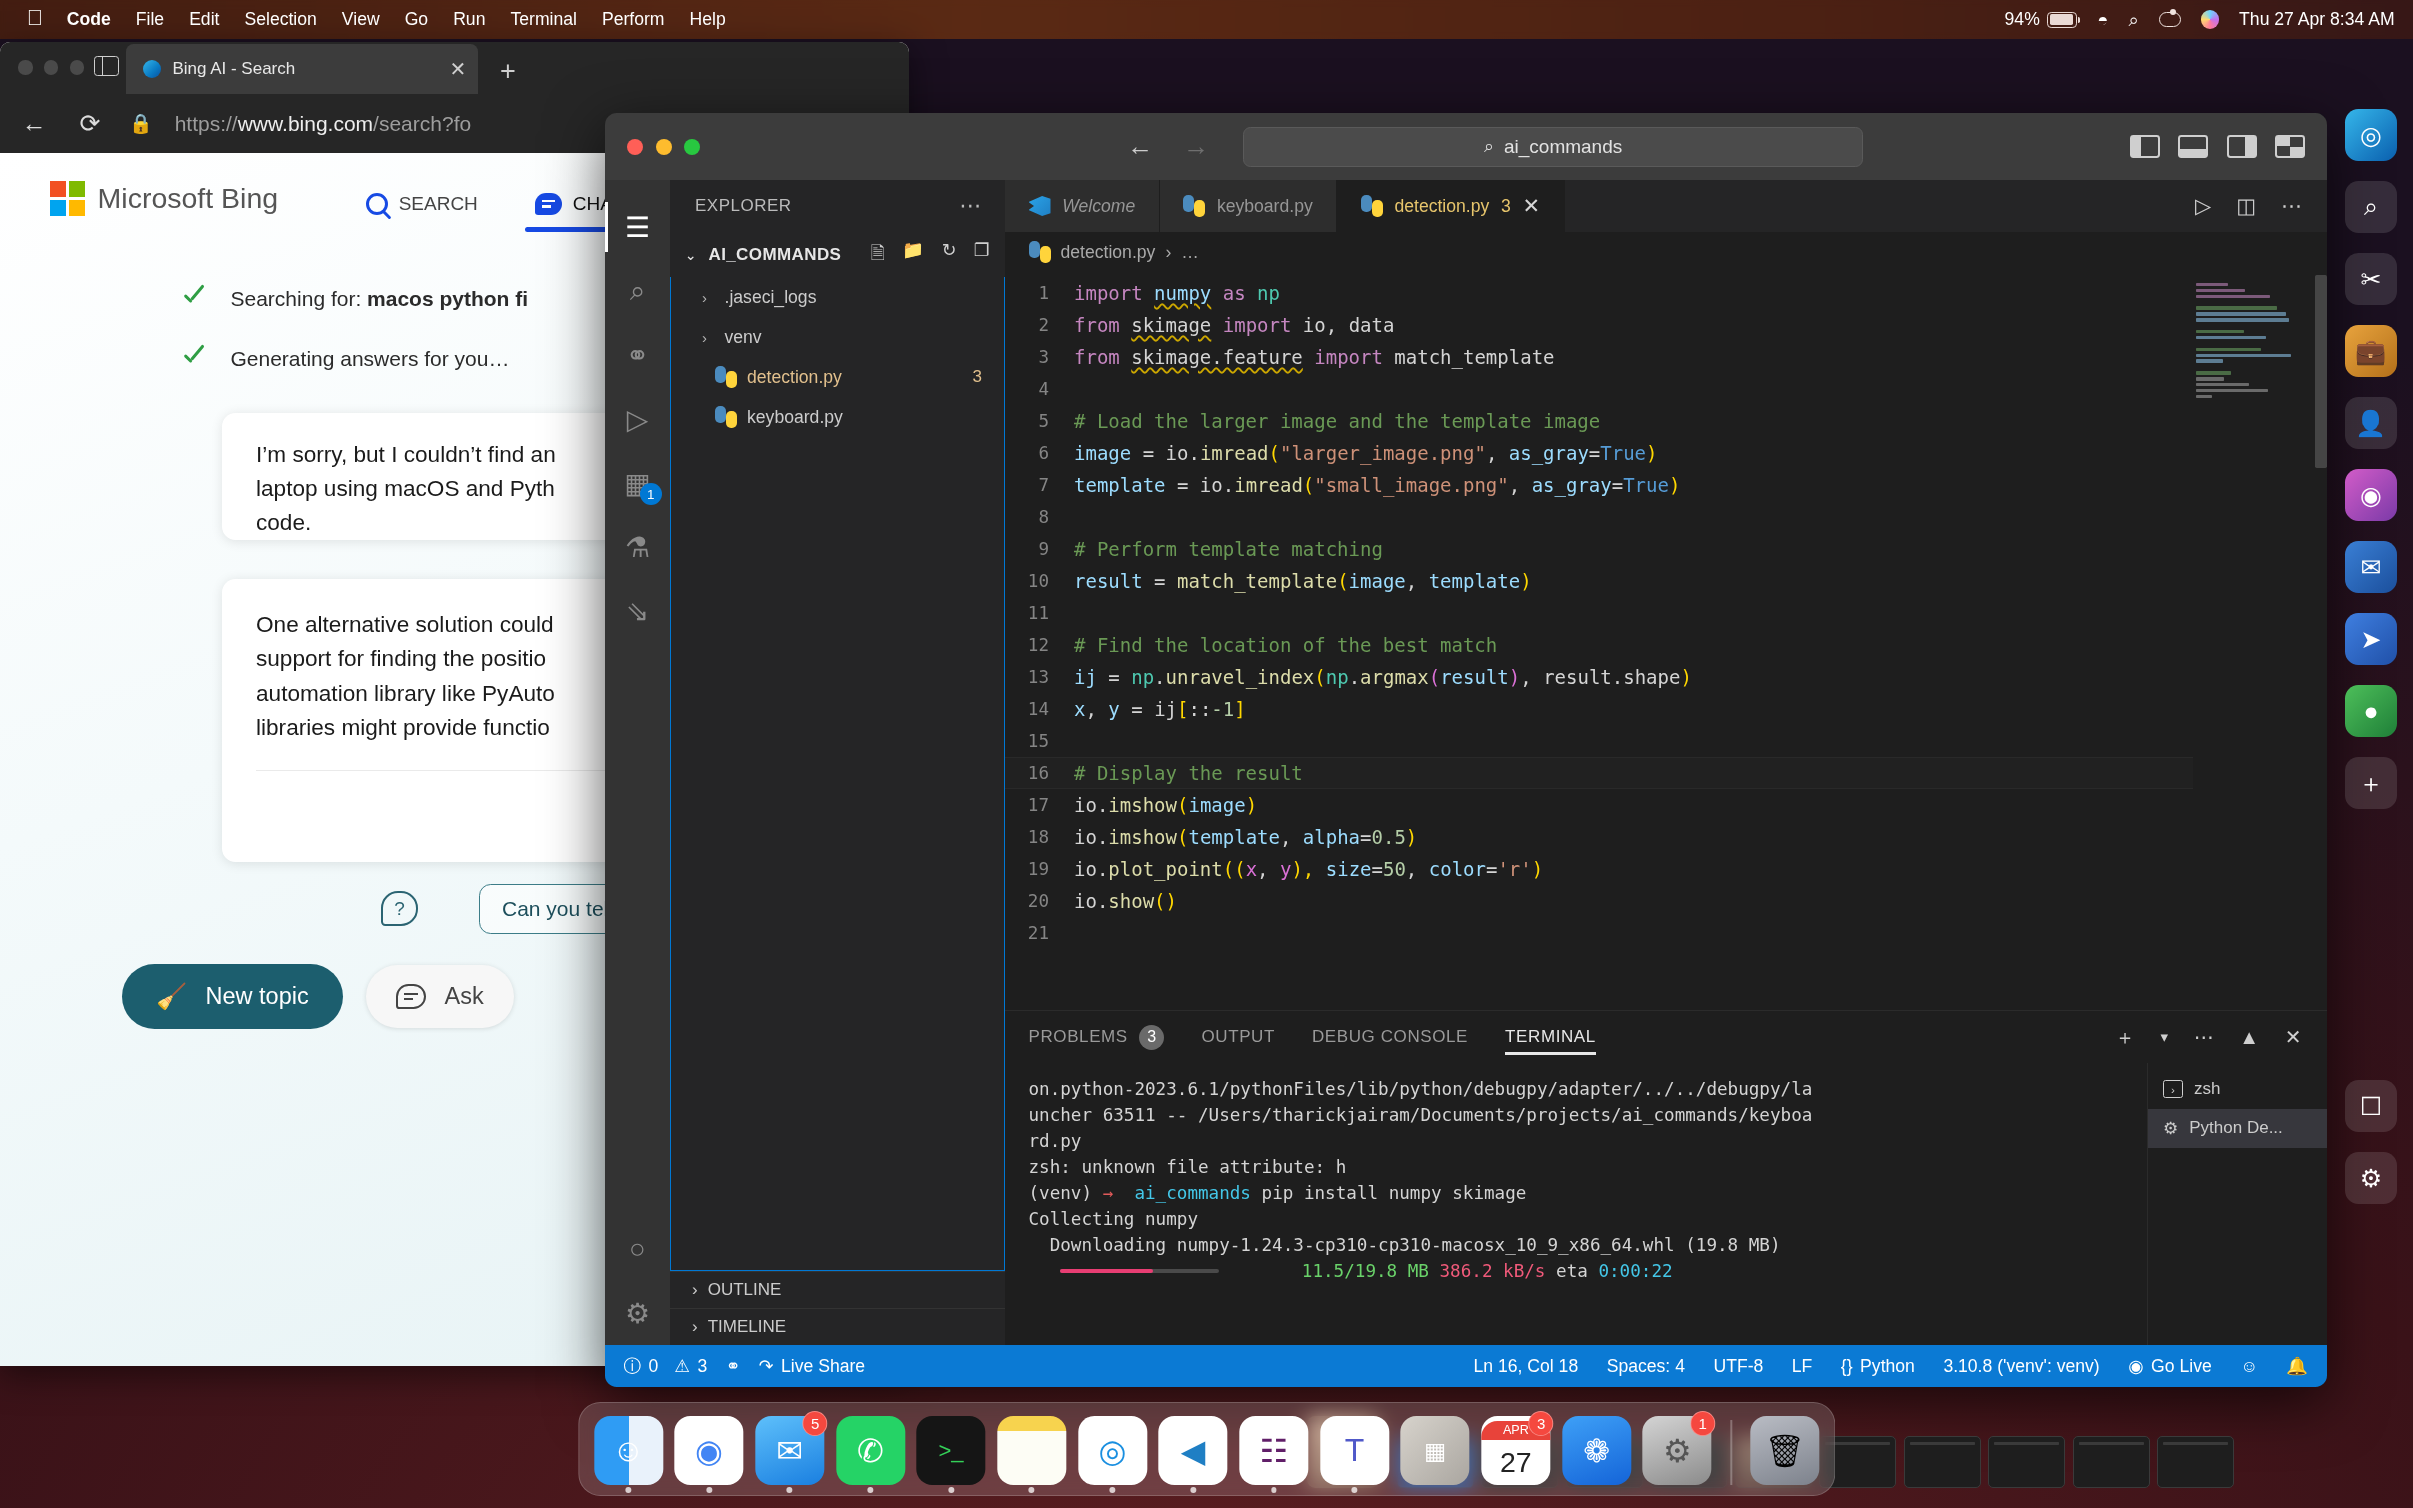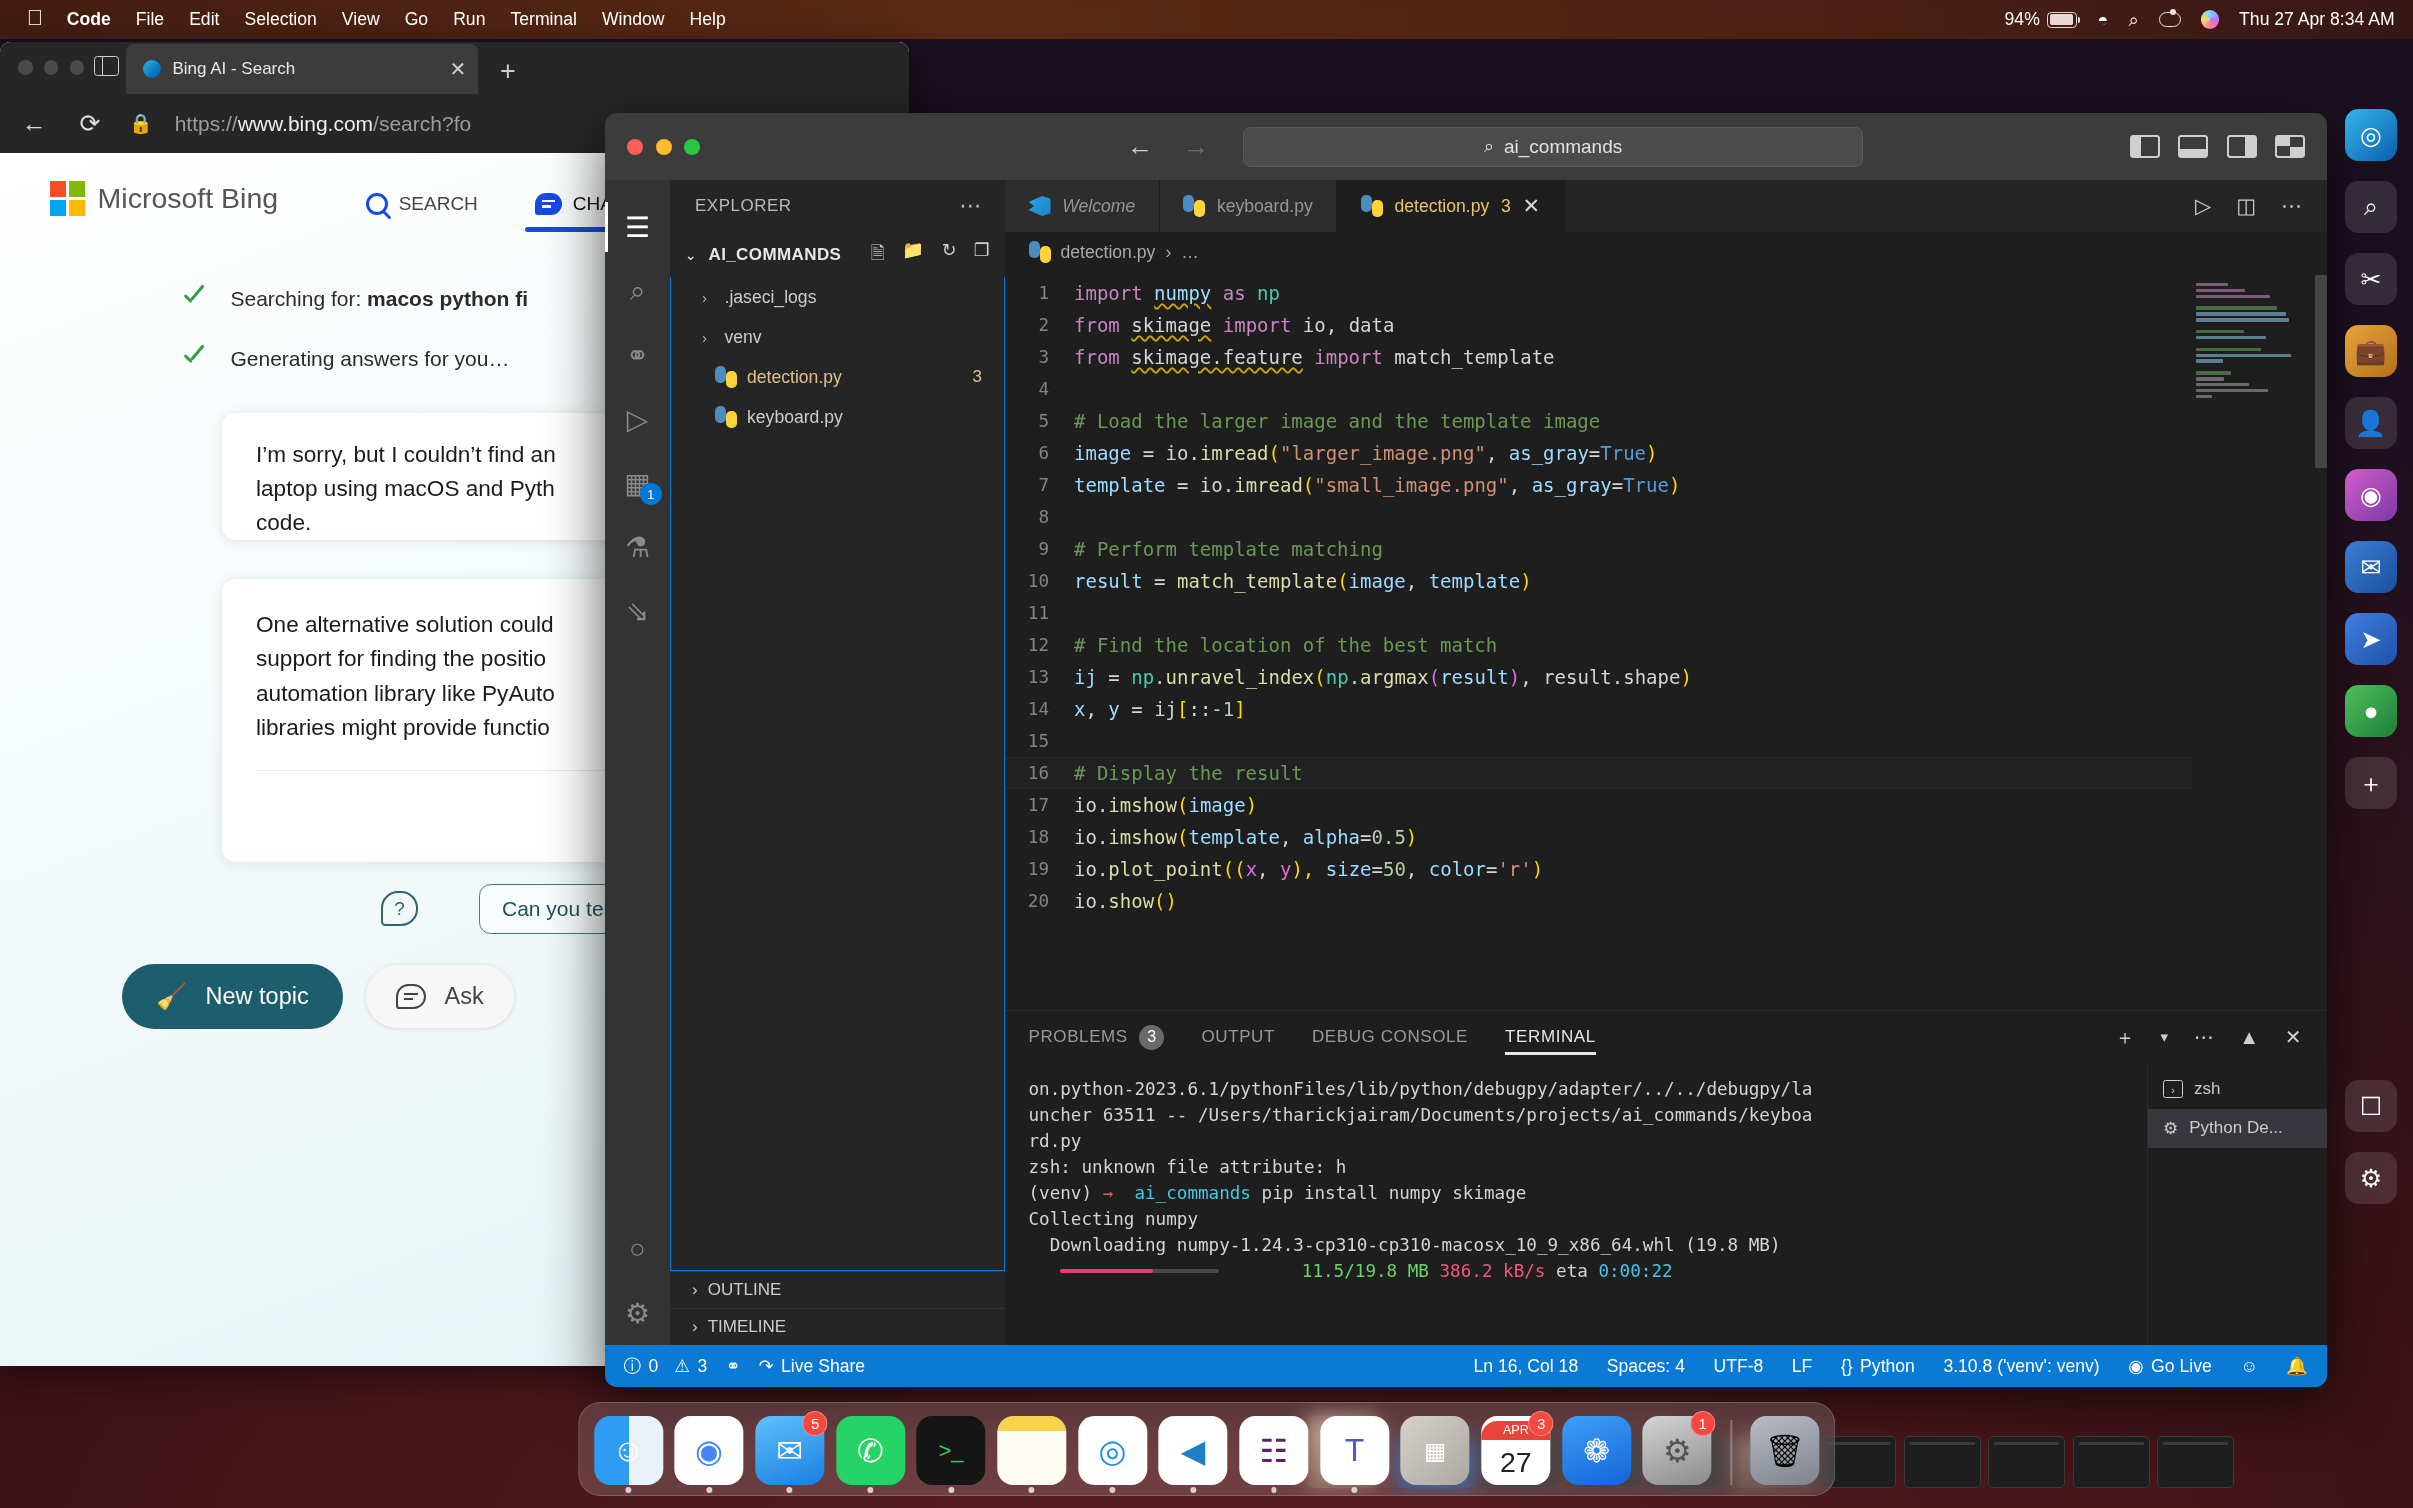--- a/index.html
+++ b/index.html
@@ -259,21 +259,21 @@
 <div id="menubar">
   <span class="apple"></span>
   <span class="mi bold">Code</span>
   <span class="mi">File</span>
   <span class="mi">Edit</span>
   <span class="mi">Selection</span>
   <span class="mi">View</span>
   <span class="mi">Go</span>
   <span class="mi">Run</span>
   <span class="mi">Terminal</span>
-  <span class="mi">Window</span>
+  <span class="mi">Perform</span>
   <span class="mi">Help</span>
   <span class="right">
     <span class="batt-wrap">
       <span>94%</span>
       <span class="batt-body">
           <i></i>
         </span>
     </span>
     <span class="wifi">◓</span>
     <span class="wifi">⌕</span>
@@ -503,20 +503,21 @@
             <div class="cline"><span class="ln">11</span><span class="ctxt"></span></div>
             <div class="cline"><span class="ln">12</span><span class="ctxt"><span class="cmt"># Find the location of the best match</span></span></div>
             <div class="cline"><span class="ln">13</span><span class="ctxt"><span class="var">ij</span><span class="op"> = </span><span class="cls">np</span><span class="op">.</span><span class="fn">unravel_index</span><span class="p1">(</span><span class="cls">np</span><span class="op">.</span><span class="fn">argmax</span><span class="p2">(</span><span class="var">result</span><span class="p2">)</span><span class="op">, </span><span class="ctxt">result.shape</span><span class="p1">)</span></span></div>
             <div class="cline"><span class="ln">14</span><span class="ctxt"><span class="var">x</span><span class="op">, </span><span class="var">y</span><span class="op"> = </span><span class="ctxt">ij</span><span class="p1">[</span><span class="op">::</span><span class="num">-1</span><span class="p1">]</span></span></div>
             <div class="cline"><span class="ln">15</span><span class="ctxt"></span></div>
             <div class="cline hl"><span class="ln">16</span><span class="ctxt"><span class="cmt"># Display the result</span></span></div>
             <div class="cline"><span class="ln">17</span><span class="ctxt"><span class="ctxt">io</span><span class="op">.</span><span class="fn">imshow</span><span class="p1">(</span><span class="var">image</span><span class="p1">)</span></span></div>
             <div class="cline"><span class="ln">18</span><span class="ctxt"><span class="ctxt">io</span><span class="op">.</span><span class="fn">imshow</span><span class="p1">(</span><span class="var">template</span><span class="op">, </span><span class="var">alpha</span><span class="op">=</span><span class="num">0.5</span><span class="p1">)</span></span></div>
             <div class="cline"><span class="ln">19</span><span class="ctxt"><span class="ctxt">io</span><span class="op">.</span><span class="fn">plot_point</span><span class="p1">((</span><span class="p2">x</span><span class="op">, </span><span class="p2">y</span><span class="p1">), </span><span class="var">size</span><span class="op">=</span><span class="num">50</span><span class="op">, </span><span class="var">color</span><span class="op">=</span><span class="str">'r'</span><span class="p1">)</span></span></div>
             <div class="cline"><span class="ln">20</span><span class="ctxt"><span class="ctxt">io</span><span class="op">.</span><span class="fn">show</span><span class="p1">()</span></span></div>
+            <div class="cline"><span class="ln">21</span><span class="ctxt"></span></div>
           </div>
         <div class="vscroll"></div>
         <div class="minimap" id="minimap">
           <div class="mmslider"></div>
         <div class="mmblk" style="width: 32px; background: rgb(124, 90, 122);"></div>
             <div class="mmblk" style="width: 49px; background: rgb(124, 90, 122);"></div>
             <div class="mmblk" style="width: 74px; background: rgb(124, 90, 122);"></div>
             <div class="mmblk" style="width: 0px; background: transparent;"></div>
             <div class="mmblk" style="width: 81px; background: rgb(74, 107, 69);"></div>
             <div class="mmblk" style="width: 90px; background: rgb(93, 125, 147);"></div>

